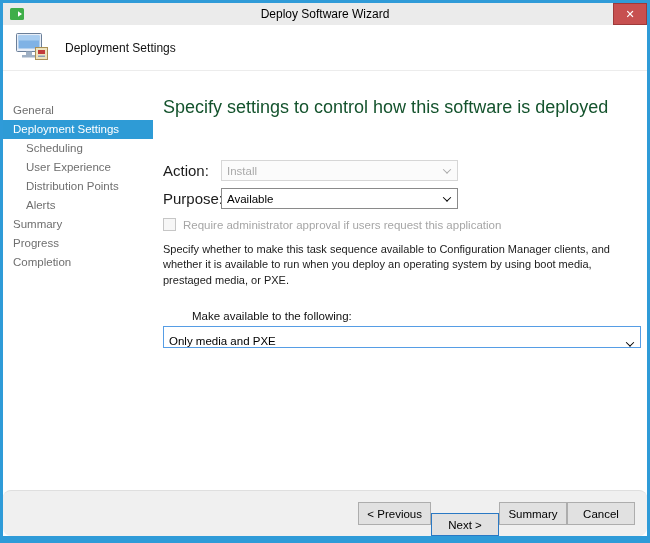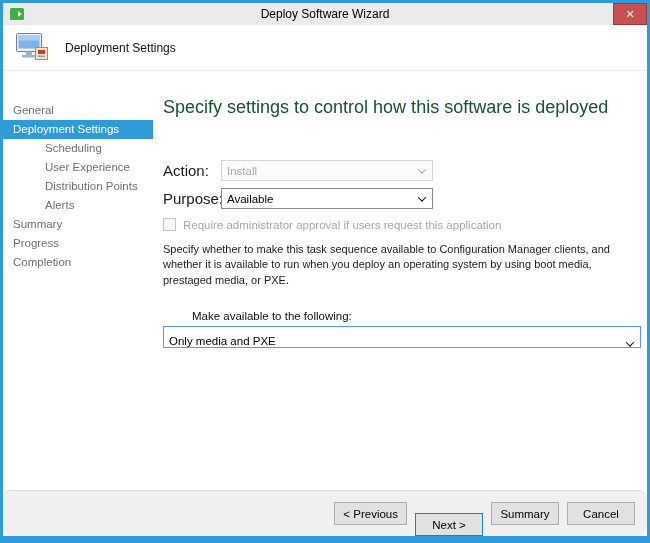--- a/index.html
+++ b/index.html
@@ -35,30 +35,30 @@
     flex:0 0 46px; background:#fff; border-bottom:1px solid #ececec;
     display:flex; align-items:center; padding-left:12px;
   }
   .header-icon{ width:34px; height:32px; margin-right:16px; }
   .header-title{ font-size:12px; color:#111; }
 
   
   .bodyarea{ flex:1 1 auto; display:flex; min-height:0; background:#fff; }
   .sidebar{ flex:0 0 150px; padding-top:30px; font-size:11.5px; color:#6f6f6f; }
   .side-item{ height:19px; line-height:19px; padding-left:10px; white-space:nowrap; }
-  .side-item.indent{ padding-left:42px; }
+  .side-item.indent{ padding-left:23px; }
   .side-item.selected{ background:#2e9bd6; color:#fff; }
 
   .content{ flex:1 1 auto; padding:26px 14px 0 10px; }
   .heading{ color:#14532d; font-size:18px; margin-bottom:42px; font-weight:400; }
 
   .row{ display:flex; align-items:center; margin-bottom:7px; }
   .row .flabel{ width:58px; font-size:15px; color:#1b1b1b; }
   .combo{
-    width:212px; height:21px; border:1px solid #8a8a8a; background:#fff;
+    width:237px; height:21px; border:1px solid #8a8a8a; background:#fff;
     display:flex; align-items:center; justify-content:space-between;
     padding:0 7px 0 5px; font-size:11.5px; color:#000; cursor:default;
   }
   .combo .chev{
     width:6px; height:6px; border-right:1.5px solid currentColor;
     border-bottom:1.5px solid currentColor; transform:rotate(45deg) translate(-1px,-1px);
   }
   .combo.disabled{ border-color:#d6d6d6; background:#fbfbfb; color:#a9a9a9; }
   .combo.focused{ border-color:#569de5;align-items:flex-end; }
   .combo.wide{ width:100%; height:22px; margin-top:4px; }
@@ -67,21 +67,21 @@
   .checkbox{ width:13px; height:13px; border:1px solid #c6c6c6; background:#f7f7f7; margin-right:7px; flex:0 0 auto; }
 
   .desc{ margin-top:11px; font-size:11px; color:#1b1b1b; width:478px; line-height:1.4; }
 
   .mk-label{ margin-top:22px; font-size:11.5px; color:#111;padding-left:29px; }
 
   
   .footer{
     flex:0 0 42px; background:#f0f0f0; border-top:1px solid #dfdfdf;
     display:flex; align-items:center; justify-content:flex-end;
-    gap:8px; padding-right:12px;border-radius:8px;
+    padding-right:12px;border-radius:8px;
   }
   .btn{
     min-width:68px; height:23px; background:#e1e1e1; border:1px solid #adadad;
     font-size:11.5px; font-family:inherit; color:#000; cursor:pointer; padding:0 8px;
   }
   .btn.default{ border-color:#2a79c4;margin-top:22px; }
 </style>
 </head>
 <body>
 

